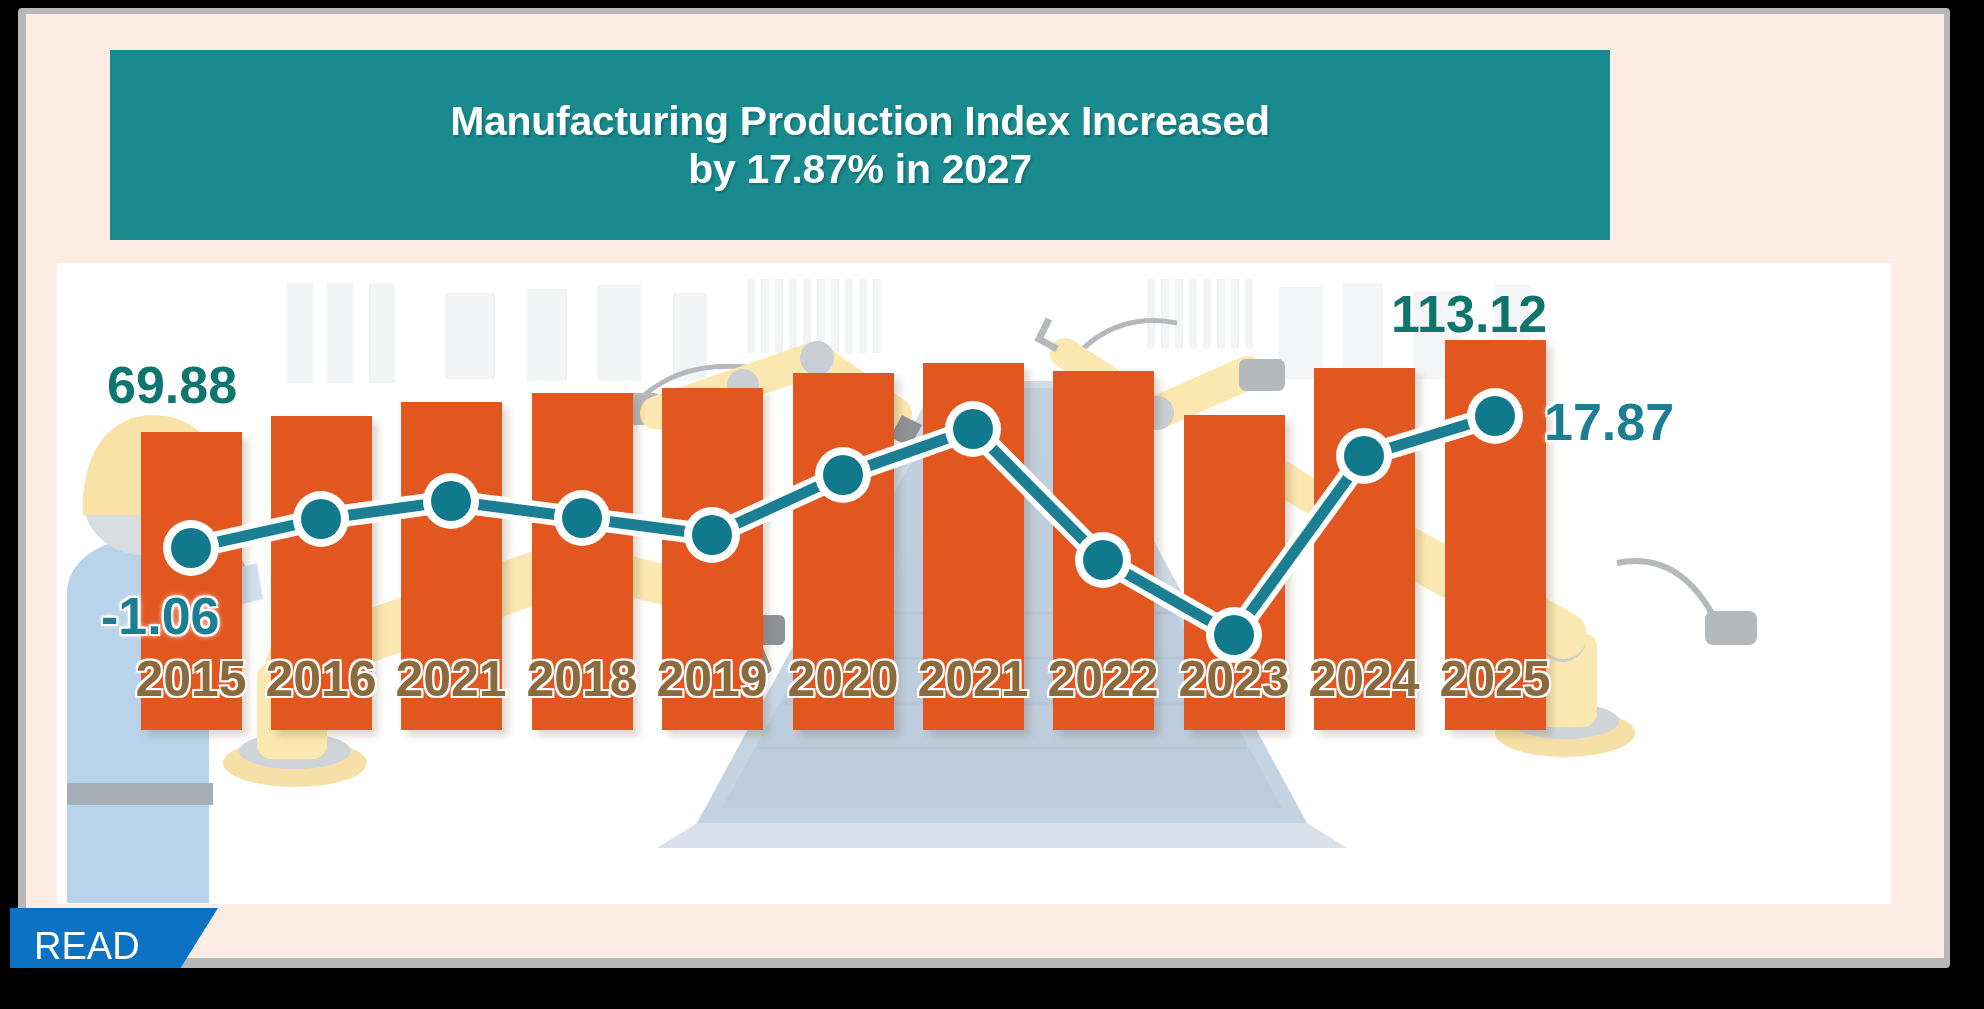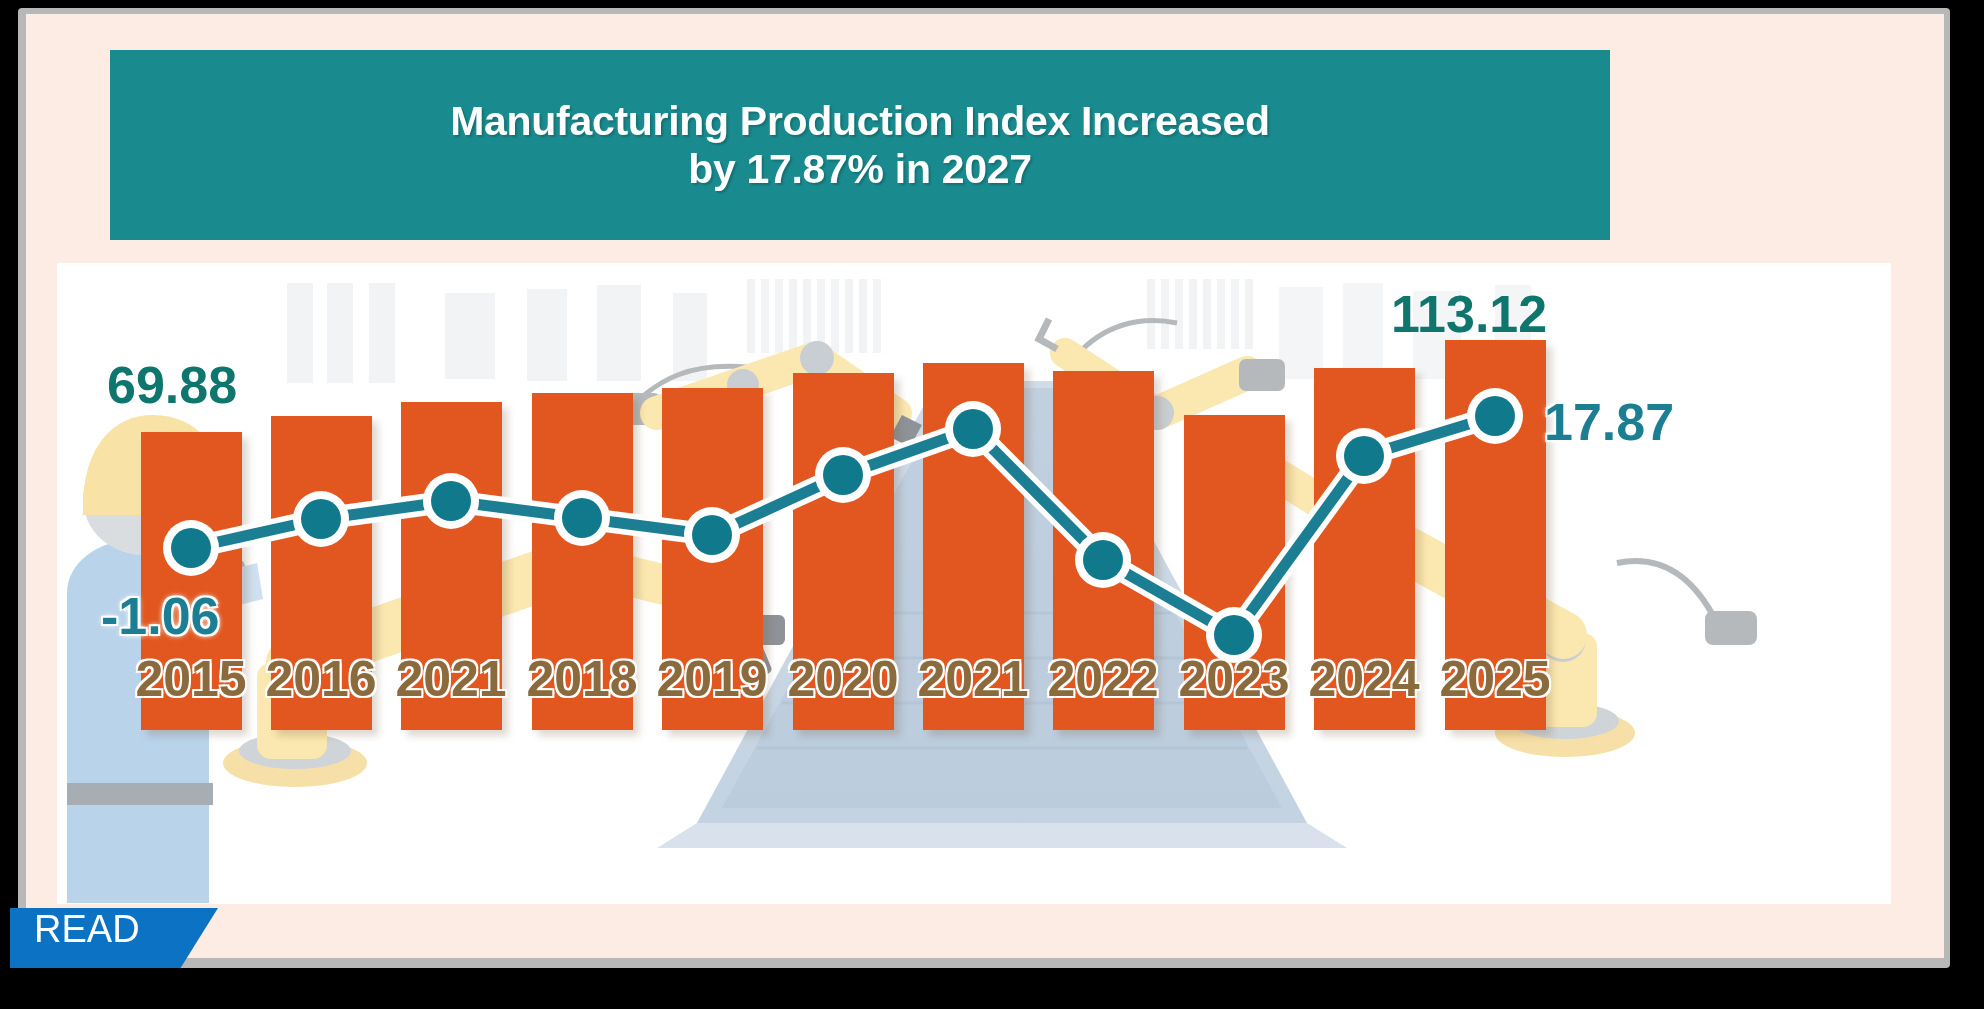--- a/index.html
+++ b/index.html
@@ -154,21 +154,21 @@
 
   
   .read-banner {
     position: absolute;
     left: 10px; top: 908px;
     width: 208px;
     height: 60px;
     background: #0b72c4;
     clip-path: polygon(0 0, 100% 0, 82% 100%, 0 100%);
     display: flex;
-    align-items: flex-start;
+    align-items: flex-end;
     box-sizing: border-box;
     padding-left: 24px;
   }
   .read-text {
     color: #ffffff;
     font-size: 38px;
     font-family: "Liberation Sans", sans-serif;
   }
 </style>
 </head>

